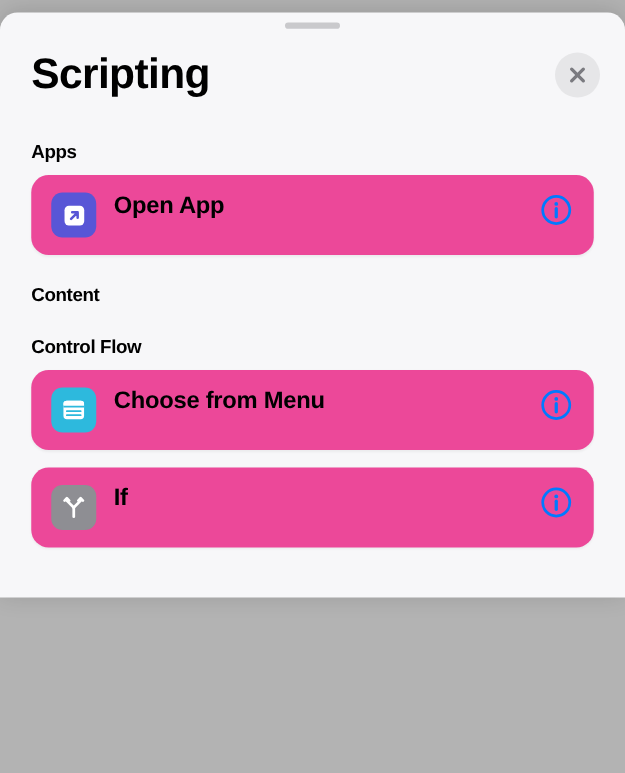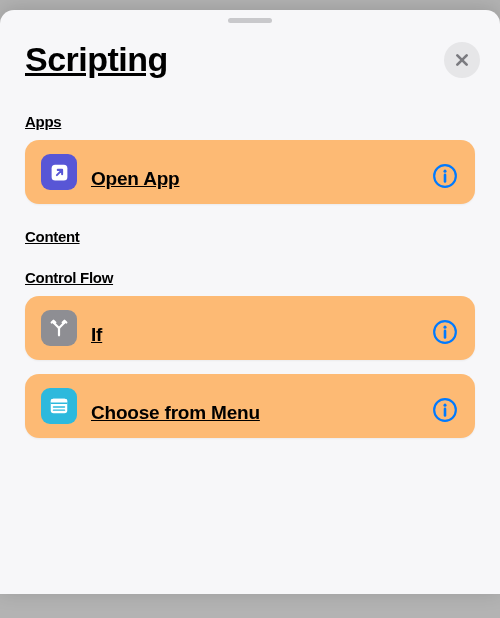--- a/index.html
+++ b/index.html
@@ -11,25 +11,24 @@
     body {
       background: #b3b3b3;
       width: 500px;
       height: 618px;
       overflow: hidden;
     }
     .sheet {
       background: #f7f7f9;
       border-radius: 14px 14px 0 0;
       margin-top: 10px;
-      height: 584px;
+      height: 468px;
       position: relative;
       padding: 0 0 17px 0;
       box-shadow: 0 -2px 20px rgba(0,0,0,0.15);
-      text-decoration: underline;
     }
     .grabber {
       width: 44px;
       height: 5px;
       background: #c9c9cc;
       border-radius: 3px;
       position: absolute;
       top: 8px;
       left: 50%;
       transform: translateX(-50%);
@@ -67,24 +66,24 @@
       margin-top: 24px;
     }
     .section-header {
       font-size: 15px;
       font-weight: 800;
       color: #000;
       margin-bottom: 10px;
       letter-spacing: -0.3px;
     }
     .row {
-      background: #fdba74;
+      background: #ec4899;
       border-radius: 14px;
       display: flex;
-      align-items: flex-end;
+      align-items: flex-start;
       padding: 14px 16px;
       margin-bottom: 14px;
       box-shadow: 0 1px 2px rgba(0,0,0,0.05);
     }
     .icon-tile {
       width: 36px;
       height: 36px;
       border-radius: 9px;
       display: flex;
       align-items: center;
@@ -149,20 +148,40 @@
         </div>
       </div>
     </div>
 
     <div class="section">
       <div class="section-header">Content</div>
     </div>
 
     <div class="section">
       <div class="section-header">Control Flow</div>
+
+      <div class="row">
+        <div class="icon-tile" style="background:#2db9dd">
+          <svg viewBox="0 0 24 24" width="22" height="22" fill="none">
+            <rect x="3" y="4" width="18" height="16" rx="3" fill="#fff"></rect>
+            <rect x="3" y="4" width="18" height="5" rx="3" fill="#fff"></rect>
+            <line x1="3" y1="9" x2="21" y2="9" stroke="#2db9dd" stroke-width="1.6"></line>
+            <line x1="6" y1="13" x2="18" y2="13" stroke="#2db9dd" stroke-width="1.6" stroke-linecap="round"></line>
+            <line x1="6" y1="16.5" x2="18" y2="16.5" stroke="#2db9dd" stroke-width="1.6" stroke-linecap="round"></line>
+          </svg>
+        </div>
+        <div class="row-label">Choose from Menu</div>
+        <div class="info-btn">
+          <svg viewBox="0 0 24 24" fill="none" stroke="#007aff" stroke-width="2">
+            <circle cx="12" cy="12" r="10"></circle>
+            <circle cx="12" cy="7.5" r="1.4" fill="#007aff" stroke="none"></circle>
+            <line x1="12" y1="11" x2="12" y2="17" stroke-linecap="round" stroke-width="2.4"></line>
+          </svg>
+        </div>
+      </div>
 
       <div class="row">
         <div class="icon-tile" style="background:#8e8e93">
           <svg viewBox="0 0 24 24" width="22" height="22" fill="none" stroke="#fff" stroke-width="2.4" stroke-linecap="round" stroke-linejoin="round">
             <path d="M12 20 V12"></path>
             <path d="M12 12 L6 6"></path>
             <path d="M12 12 L18 6"></path>
             <path d="M4 6 L6 4 L8 6"></path>
             <path d="M16 6 L18 4 L20 6"></path>
           </svg>
@@ -170,36 +189,16 @@
         <div class="row-label">If</div>
         <div class="info-btn">
           <svg viewBox="0 0 24 24" fill="none" stroke="#007aff" stroke-width="2">
             <circle cx="12" cy="12" r="10"></circle>
             <circle cx="12" cy="7.5" r="1.4" fill="#007aff" stroke="none"></circle>
             <line x1="12" y1="11" x2="12" y2="17" stroke-linecap="round" stroke-width="2.4"></line>
           </svg>
         </div>
       </div>
 
-      <div class="row">
-        <div class="icon-tile" style="background:#2db9dd">
-          <svg viewBox="0 0 24 24" width="22" height="22" fill="none">
-            <rect x="3" y="4" width="18" height="16" rx="3" fill="#fff"></rect>
-            <rect x="3" y="4" width="18" height="5" rx="3" fill="#fff"></rect>
-            <line x1="3" y1="9" x2="21" y2="9" stroke="#2db9dd" stroke-width="1.6"></line>
-            <line x1="6" y1="13" x2="18" y2="13" stroke="#2db9dd" stroke-width="1.6" stroke-linecap="round"></line>
-            <line x1="6" y1="16.5" x2="18" y2="16.5" stroke="#2db9dd" stroke-width="1.6" stroke-linecap="round"></line>
-          </svg>
-        </div>
-        <div class="row-label">Choose from Menu</div>
-        <div class="info-btn">
-          <svg viewBox="0 0 24 24" fill="none" stroke="#007aff" stroke-width="2">
-            <circle cx="12" cy="12" r="10"></circle>
-            <circle cx="12" cy="7.5" r="1.4" fill="#007aff" stroke="none"></circle>
-            <line x1="12" y1="11" x2="12" y2="17" stroke-linecap="round" stroke-width="2.4"></line>
-          </svg>
-        </div>
-      </div>
-
     </div>
 
   </div>
 </div>
 
 </body></html>

